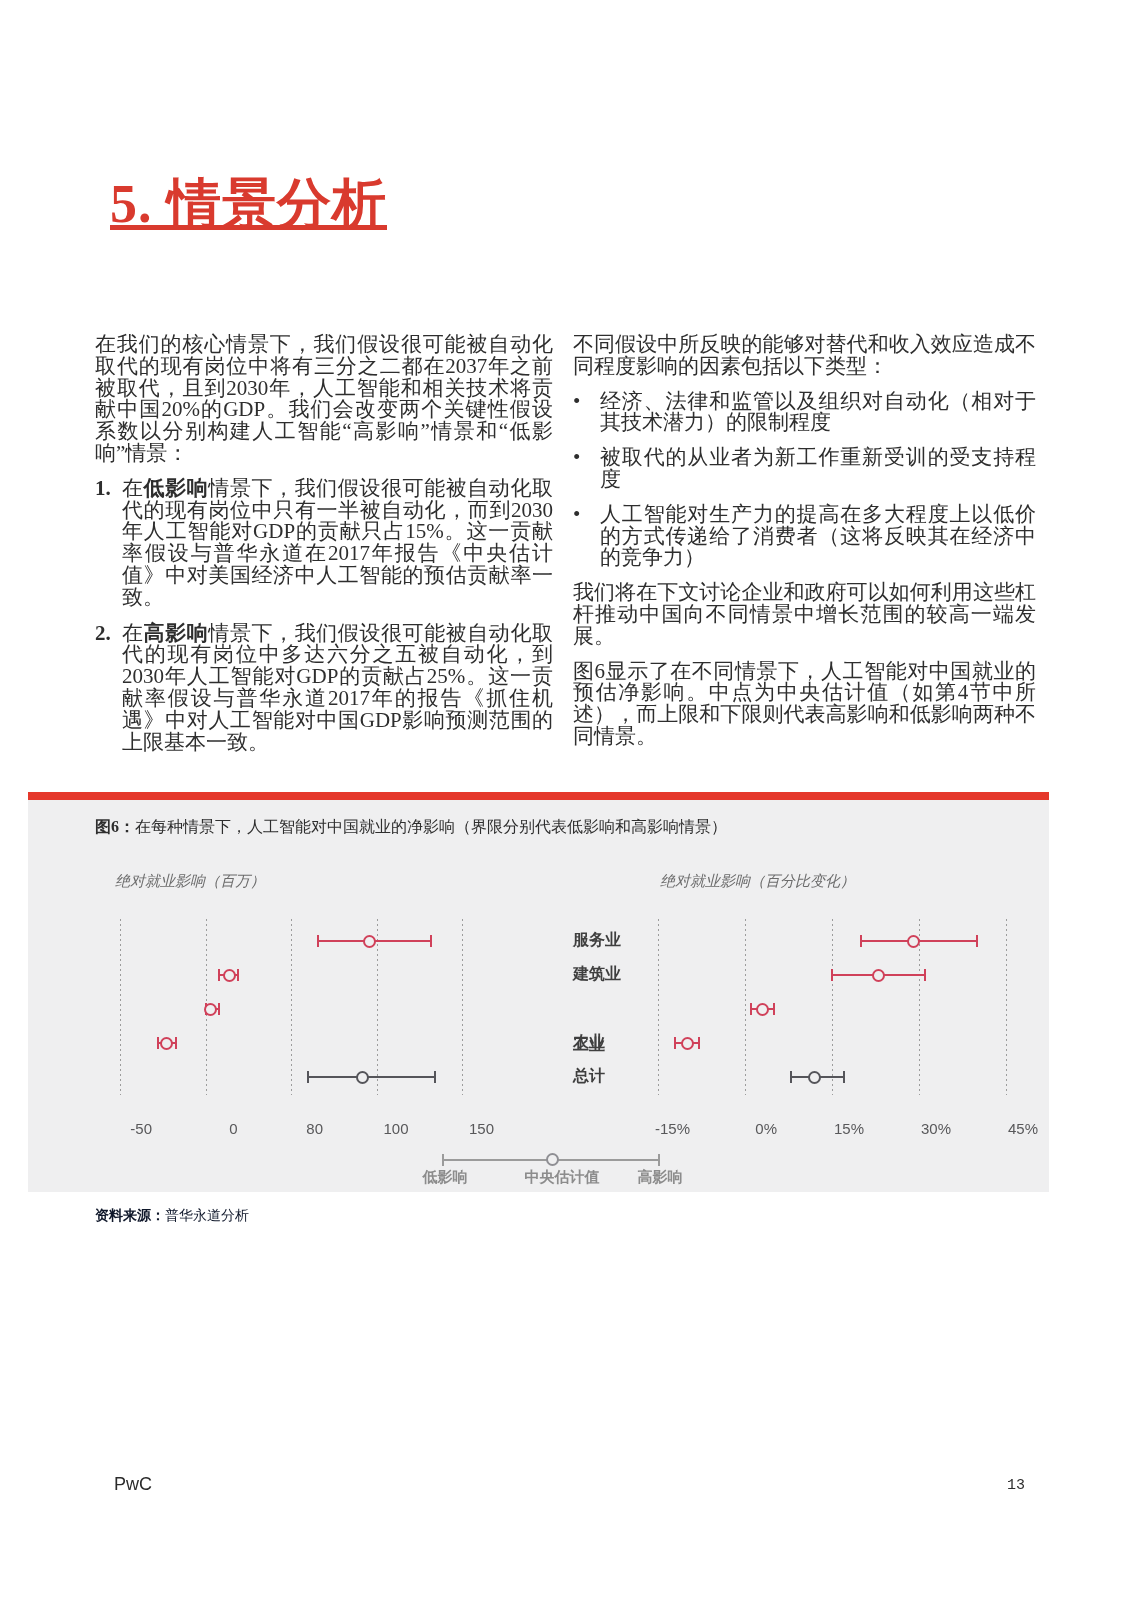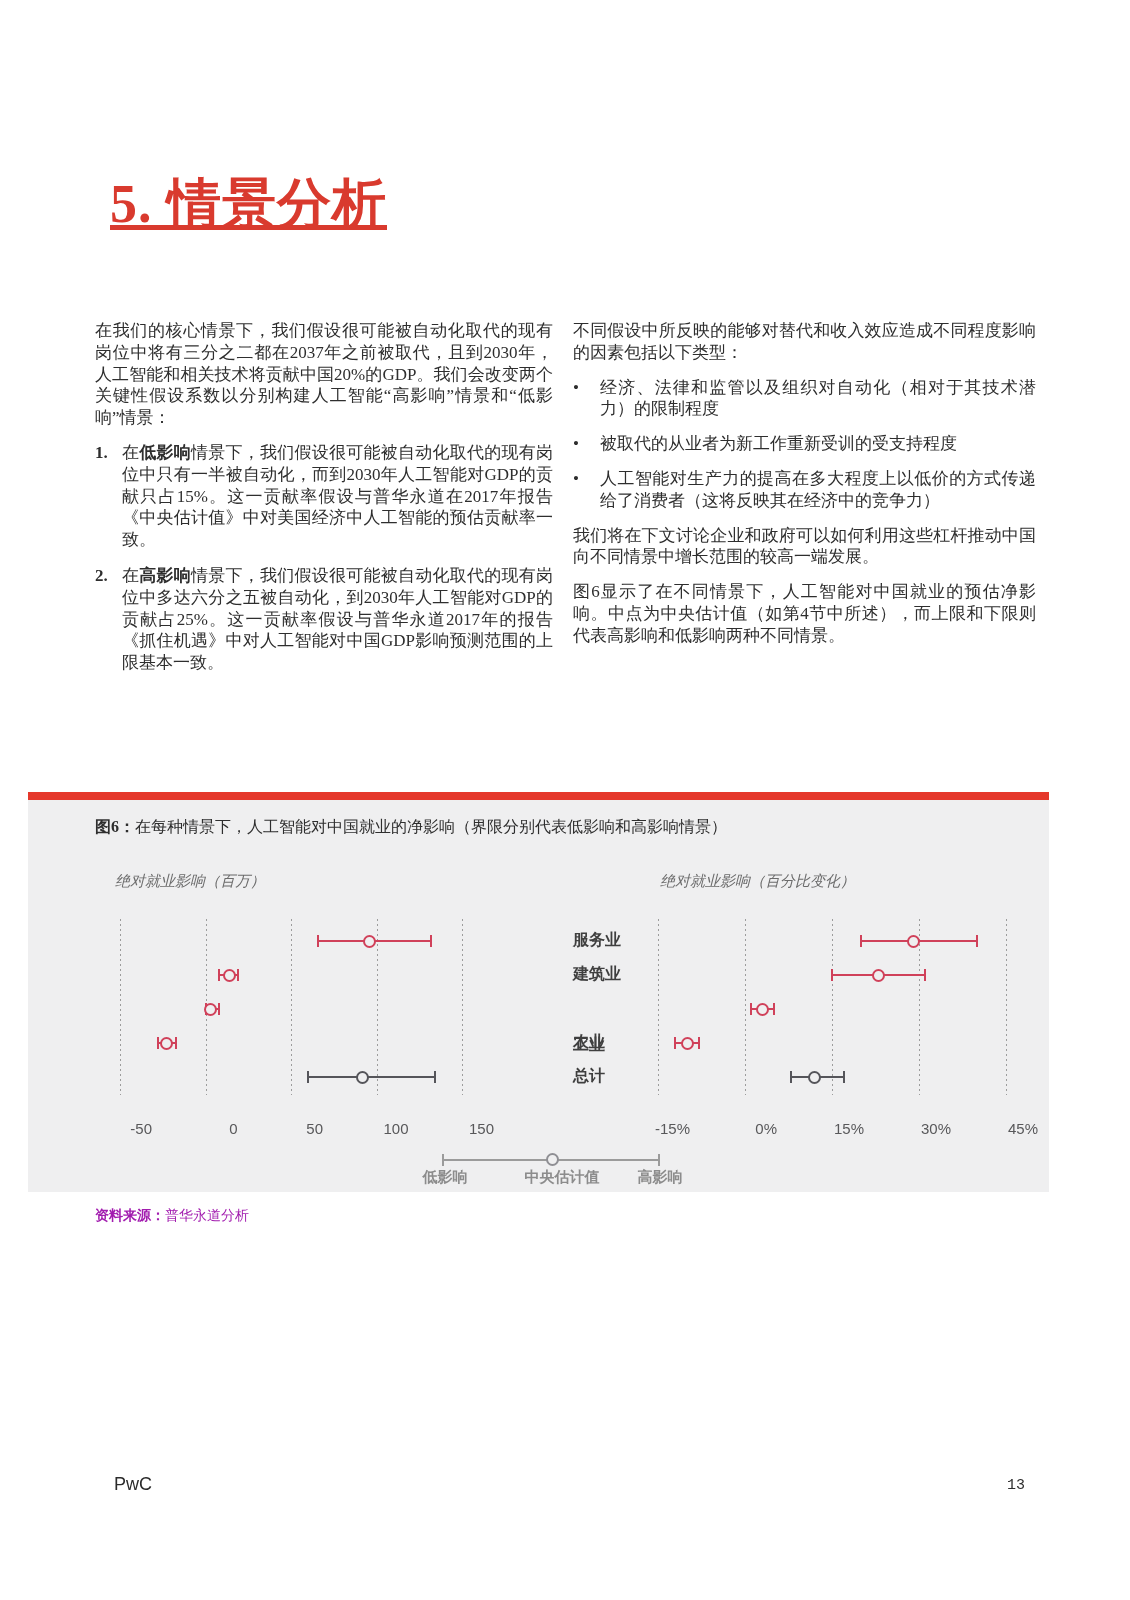--- a/index.html
+++ b/index.html
@@ -1,21 +1,21 @@
 <!DOCTYPE html>
 <html><head>
 <meta charset="utf-8">
 <style>
   html,body{margin:0;padding:0;background:#ffffff;}
   body{width:1130px;height:1600px;position:relative;font-family:"Liberation Serif",serif;color:#2e2e2e;}
 
   .section-title{position:absolute;left:110px;top:172px;margin:0;font-size:54px;line-height:1.2;
     font-weight:bold;color:#d93a2e;letter-spacing:1px;text-decoration:underline;}
 
-  .col{position:absolute;top:320px;font-size:17px;line-height:21.8px;text-align:justify;}
+  .col{position:absolute;top:334px;font-size:21px;line-height:21.8px;text-align:justify;}
   .col-left{left:95px;width:458px;}
   .col-right{left:573px;width:463px;}
   .col p{margin:0 0 13px 0;}
   .list-item{display:flex;margin-bottom:14px;}
   .list-item .num{font-weight:bold;width:27px;flex:none;}
   .bullet-item{display:flex;margin-bottom:13px;}
   .bullet-item .marker{width:27px;flex:none;}
 
   #figure-panel{position:absolute;left:28px;top:792px;width:1021px;height:400px;background:#efeff0;}
   .accent-bar{position:absolute;left:0;top:0;width:100%;height:8px;}
@@ -35,21 +35,21 @@
 
   .legend-label{position:absolute;top:376px;font-size:15px;font-weight:bold;color:#8c8c8c;text-align:center;}
   #legend-label-low{left:377px;width:80px;}
   #legend-label-mid{left:479px;width:110px;}
   #legend-label-high{left:592px;width:80px;}
   .legend-line{position:absolute;left:415px;top:367px;width:216px;height:2px;background:#9b9b9b;}
   .legend-cap{position:absolute;top:362px;width:2px;height:12px;background:#9b9b9b;}
   .legend-dot{position:absolute;left:518px;top:361px;width:9px;height:9px;border:2px solid #8f8f94;
     border-radius:50%;background:#efeff0;}
 
-  .source-line{position:absolute;left:67px;top:415px;font-size:14px;color:#a21caf;font-family:Liberation Mono, monospace;}
+  .source-line{position:absolute;left:67px;top:415px;font-size:14px;color:#0f172a;font-family:Liberation Mono, monospace;}
 
   .footer-brand{position:absolute;left:95px;top:1474px;font-family:"Liberation Sans",sans-serif;
     font-size:18px;color:#2b2b2b;margin-left:19px;}
   .page-number{position:absolute;left:985px;top:1477px;width:40px;text-align:right;
     font-family:Liberation Mono, monospace;font-size:15px;color:#2e2e2e;}
 </style>
 </head>
 <body>
 
 <div class="page">
@@ -99,21 +99,21 @@
     <div class="legend-label" id="legend-label-low">低影响</div>
     <div class="legend-label" id="legend-label-mid">中央估计值</div>
     <div class="legend-label" id="legend-label-high">高影响</div>
 
     <div class="source-line"><span style="font-weight: bold;">资料来源：</span><span>普华永道分析</span></div>
   <div class="gridline" style="left: 92px;"></div>
       <div class="tick-label" style="left: 92px;">-50</div>
       <div class="gridline" style="left: 177.5px;"></div>
       <div class="tick-label" style="left: 177.5px;">0</div>
       <div class="gridline" style="left: 263px;"></div>
-      <div class="tick-label" style="left: 263px;">50</div>
+      <div class="tick-label" style="left: 263px;">80</div>
       <div class="gridline" style="left: 348.5px;"></div>
       <div class="tick-label" style="left: 348.5px;">100</div>
       <div class="gridline" style="left: 434px;"></div>
       <div class="tick-label" style="left: 434px;">150</div>
       <div class="err-line" style="left: 290.36px; width: 112.86px; top: 148px; background: rgb(208, 65, 90);"></div>
       <div class="err-cap" style="left: 289.36px; top: 143px; background: rgb(208, 65, 90);"></div>
       <div class="err-cap" style="left: 402.22px; top: 143px; background: rgb(208, 65, 90);"></div>
       <div class="err-dot" style="left: 335.16px; top: 142.5px; border-color: rgb(208, 65, 90);"></div>
       <div class="err-line" style="left: 191.18px; width: 18.81px; top: 182px; background: rgb(208, 65, 90);"></div>
       <div class="err-cap" style="left: 190.18px; top: 177px; background: rgb(208, 65, 90);"></div>

